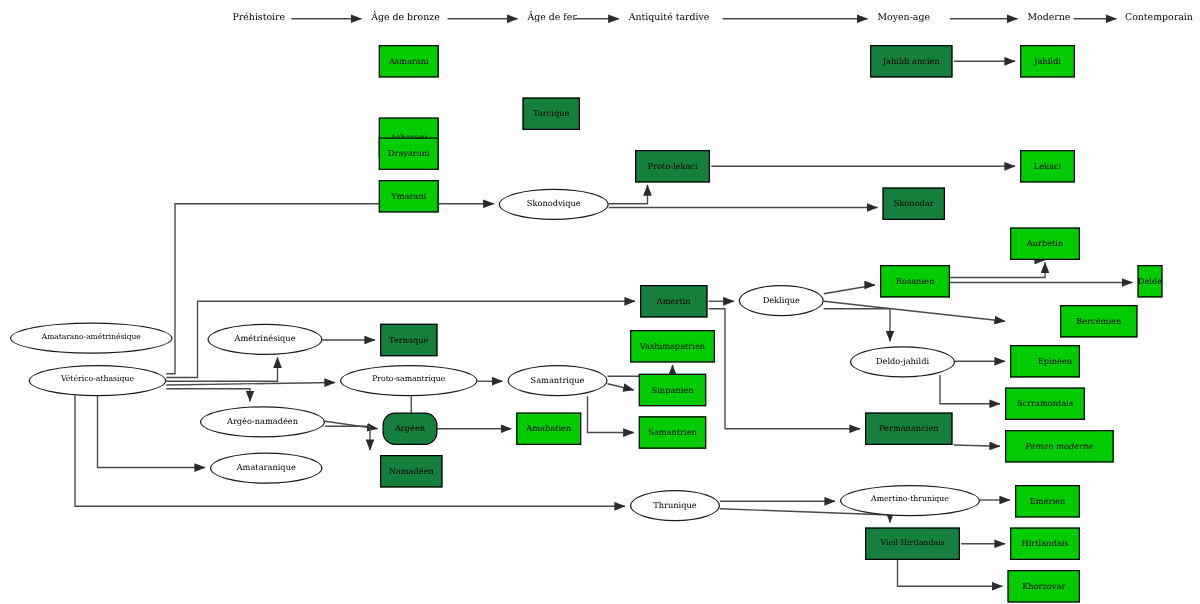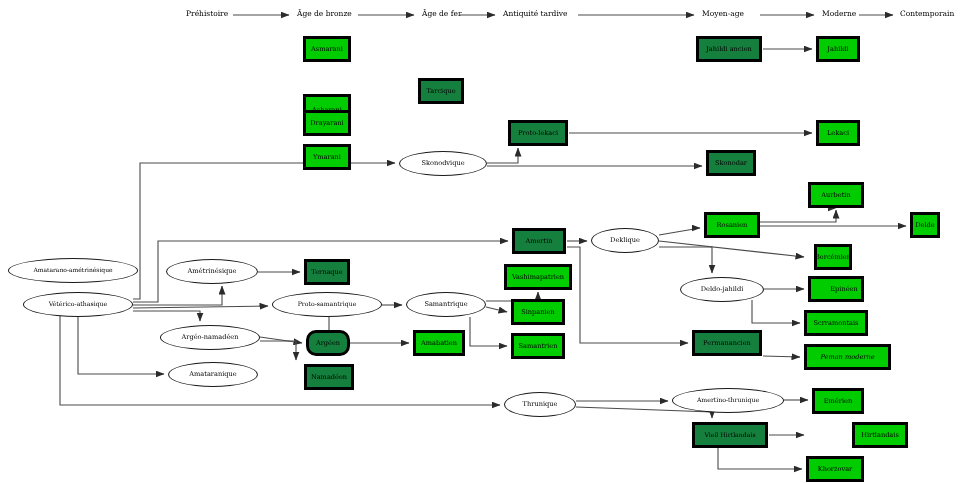--- a/index.html
+++ b/index.html
@@ -26,21 +26,21 @@
     box-sizing: border-box;
     display: flex;
     align-items: center;
     justify-content: center;
     text-align: center;
     color: #000000;
     line-height: 1.05;
     white-space: nowrap;
   }
   .node.box {
-    border: 3px solid #000000;
+    border: 1px solid #000000;
   }
   .node.green { background: #00cc00; }
   .node.tan   { background: #15803d; }
   .node.ell {
     background: #ffffff;
     border: 1px solid #1a1a1a;
     border-radius: 50%;
   }
   .era {
     position: absolute;
@@ -158,24 +158,24 @@
       <div class="node box green" style="left: 303px; top: 144px; width: 48px; height: 26px; font-size: 6.6px;">Ymarani</div>
       <div class="node box tan" style="left: 418px; top: 78px; width: 46px; height: 26px; font-size: 6.6px;">Tarcique</div>
       <div class="node box tan" style="left: 696px; top: 36px; width: 66px; height: 26px; font-size: 6.6px;">Jahildi ancien</div>
       <div class="node box green" style="left: 816px; top: 36px; width: 44px; height: 26px; font-size: 6.6px;">Jahildi</div>
       <div class="node box tan" style="left: 508px; top: 120px; width: 60px; height: 26px; font-size: 6.6px;">Proto-lekaci</div>
       <div class="node box green" style="left: 816px; top: 120px; width: 44px; height: 26px; font-size: 6.6px;">Lekaci</div>
       <div class="node box tan" style="left: 706px; top: 150px; width: 50px; height: 26px; font-size: 6.6px;">Skonodar</div>
       <div class="node ell" style="left: 399px; top: 151px; width: 88px; height: 25px; font-size: 6.6px;">Skonodvique</div>
       <div class="node box green" style="left: 808px; top: 182px; width: 56px; height: 26px; font-size: 6.6px;">Aurbetin</div>
       <div class="node box green" style="left: 704px; top: 212px; width: 56px; height: 26px; font-size: 6.6px;">Rosanien</div>
-      <div class="node box green" style="left: 910px; top: 212px; width: 30px; height: 26px; font-size: 6.6px;">Delde</div>
+      <div class="node box green" style="left: 910px; top: 212px; width: 20px; height: 26px; font-size: 6.6px;">Delde</div>
       <div class="node box tan" style="left: 512px; top: 228px; width: 54px; height: 26px; font-size: 6.6px;">Amertin</div>
       <div class="node ell" style="left: 591px; top: 228px; width: 68px; height: 25px; font-size: 6.6px;">Deklique</div>
-      <div class="node box green" style="left: 814px; top: 244px; width: 38px; height: 26px; font-size: 6.6px;">Bercémien</div>
+      <div class="node box green" style="left: 848px; top: 244px; width: 62px; height: 26px; font-size: 6.6px;">Bercémien</div>
       <div class="node box green" style="left: 504px; top: 264px; width: 68px; height: 26px; font-size: 6.6px;">Vashimapatrien</div>
       <div class="node box tan" style="left: 304px; top: 259px; width: 46px; height: 26px; font-size: 6.6px;">Ternaque</div>
       <div class="node ell" style="left: 166px; top: 259px; width: 92px; height: 25px; font-size: 6.6px;">Amétrinésique</div>
       <div class="node ell" style="left: 8px; top: 258px; width: 130px; height: 25px; font-size: 6px;">Amatarano-amétrinésique</div>
       <div class="node ell" style="left: 680px; top: 277px; width: 84px; height: 25px; font-size: 6.6px;">Deldo-jahildi</div>
       <div class="node box green" style="left: 808px; top: 276px; width: 56px; height: 26px; font-size: 6.6px; padding-left: 16px;">Epinéen</div>
       <div class="node ell" style="left: 23px; top: 292px; width: 110px; height: 25px; font-size: 6.2px;">Vétérico-athasique</div>
       <div class="node ell" style="left: 272px; top: 292px; width: 110px; height: 25px; font-size: 6.2px;">Proto-samantrique</div>
       <div class="node ell" style="left: 406px; top: 292px; width: 80px; height: 25px; font-size: 6.6px;">Samantrique</div>
       <div class="node box green" style="left: 511px; top: 299px; width: 54px; height: 26px; font-size: 6.6px;">Sinpanien</div>
@@ -185,17 +185,17 @@
       <div class="node box green" style="left: 413px; top: 330px; width: 52px; height: 26px; font-size: 6.6px;">Amabatien</div>
       <div class="node box green" style="left: 511px; top: 333px; width: 54px; height: 26px; font-size: 6.6px;">Samantrien</div>
       <div class="node box tan" style="left: 692px; top: 330px; width: 70px; height: 26px; font-size: 6.6px;">Permanancien</div>
       <div class="node box green" style="left: 804px; top: 344px; width: 87px; height: 26px; font-size: 6.6px; font-style: italic;">Peman moderne</div>
       <div class="node ell" style="left: 168px; top: 362px; width: 90px; height: 25px; font-size: 6.6px;">Amataranique</div>
       <div class="node box tan" style="left: 304px; top: 364px; width: 50px; height: 26px; font-size: 6.6px;">Namadéen</div>
       <div class="node ell" style="left: 504px; top: 392px; width: 72px; height: 25px; font-size: 6.6px;">Thrunique</div>
       <div class="node ell" style="left: 672px; top: 388px; width: 112px; height: 25px; font-size: 6.2px;">Amertino-thrunique</div>
       <div class="node box green" style="left: 812px; top: 388px; width: 52px; height: 26px; font-size: 6.6px;">Emérien</div>
       <div class="node box tan" style="left: 692px; top: 422px; width: 76px; height: 26px; font-size: 6.2px;">Vieil Hirtlandais</div>
-      <div class="node box green" style="left: 852px; top: 422px; width: 56px; height: 26px; font-size: 6.6px;">Hirtlandais</div>
+      <div class="node box green" style="left: 808px; top: 422px; width: 56px; height: 26px; font-size: 6.6px;">Hirtlandais</div>
       <div class="node box green" style="left: 806px; top: 456px; width: 58px; height: 26px; font-size: 6.6px;">Khorzovar</div>
     </div>
 
 </div>
 
 </body></html>

